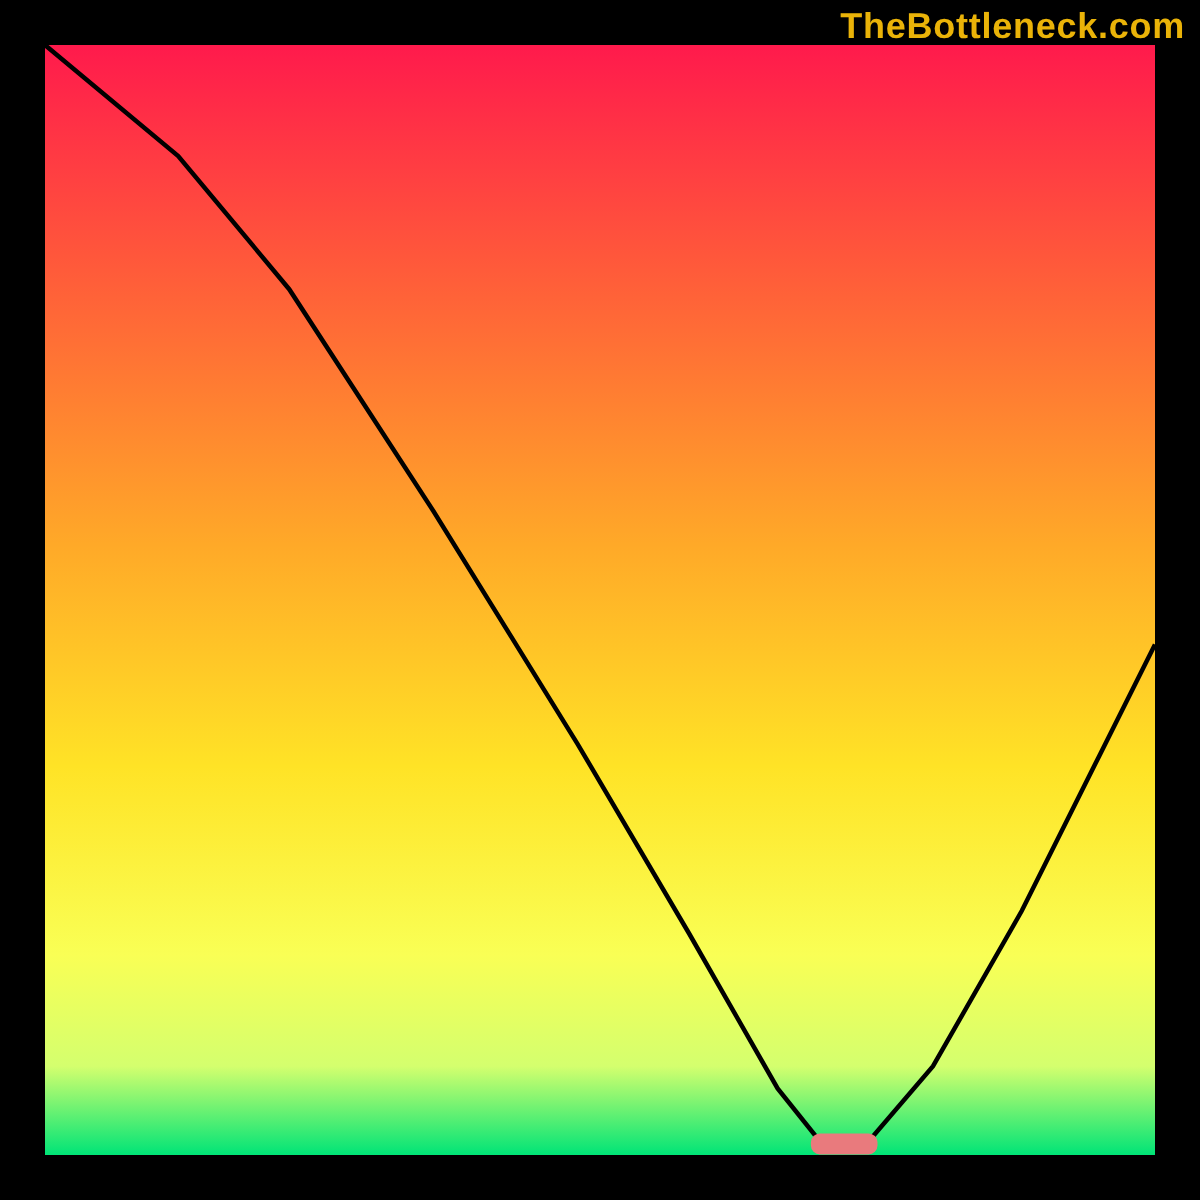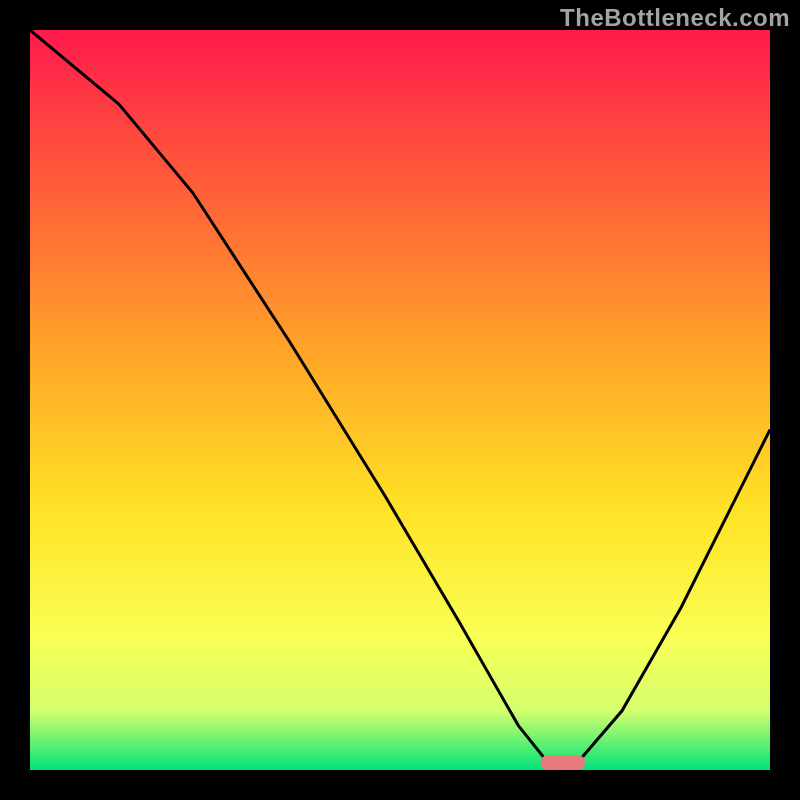--- a/index.html
+++ b/index.html
@@ -13,21 +13,21 @@
   .frame {
     position: relative;
     width: 800px;
     height: 800px;
     background: #000;
   }
   .watermark {
     position: absolute;
     top: 4px;
     right: 10px;
-    color: #a3a3a3;
+    color: #eab308;
     font-size: 24px;
     font-weight: bold;
     letter-spacing: 0.5px;
     z-index: 5;
   }
   .plot {
     position: absolute;
     left: 30px;
     top: 30px;
     width: 740px;

